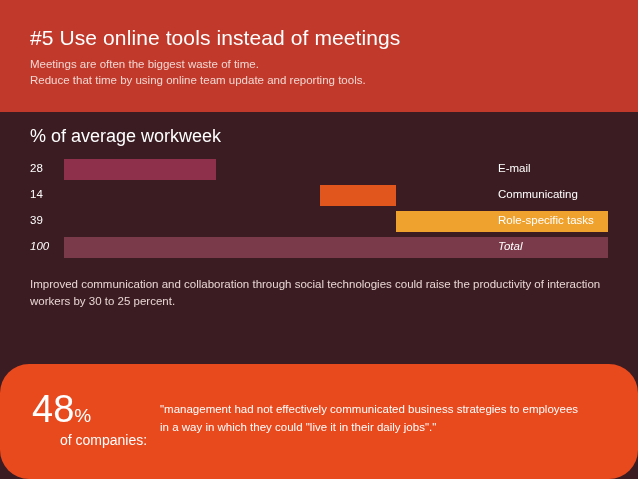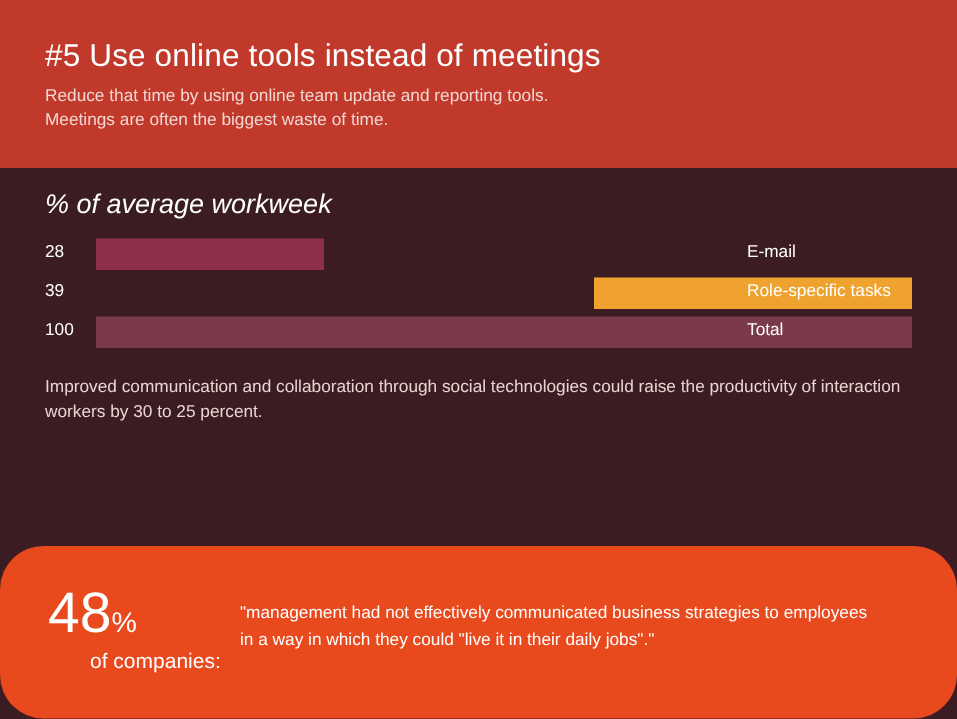--- a/index.html
+++ b/index.html
@@ -32,21 +32,21 @@
   }
 
   
   .main{
     position:absolute;left:0;top:112px;width:638px;height:252px;
     background:#3b1c22;
     box-sizing:border-box;
     padding:14px 30px 0 30px;
   }
   .chart-title{
-    font-size:18px;color:#ffffff;font-weight:normal;margin:0 0 12px 0;font-style:italic;
+    font-size:18px;color:#ffffff;font-weight:normal;margin:0 0 12px 0;
   }
 
   .rows{position:relative;}
   .row{
     position:relative;
     height:23px;
     margin-bottom:3px;
   }
   .row .val{
     position:absolute;left:0;top:3px;width:28px;text-align:left;
@@ -55,21 +55,21 @@
   .row .track{
     position:absolute;left:34px;top:0;right:0;height:21px;
   }
   .row .bar{
     position:absolute;top:0;height:21px;
   }
   .row .lbl{
     position:absolute;top:3px;left:468px;
     font-size:11.5px;color:#ffffff;white-space:nowrap;
   }
-  .row.total{}
+  .row.total{font-style:italic;}
 
   .note{
     margin-top:16px;
     font-size:11.5px;color:#e8d6d3;line-height:17px;
   }
 
   
   .footer{
     position:absolute;left:0;top:364px;width:638px;height:115px;
     background:#e8491d;
@@ -91,38 +91,45 @@
     font-size:11.5px;color:#ffffff;line-height:18px;
   }
 </style>
 </head>
 <body>
 
 <div id="page">
 
   <div class="header">
     <h1>#5 Use online tools instead of meetings</h1>
+    <div class="sub">Meetings are often the biggest waste of time.</div>
     <div class="sub">Reduce that time by using online team update and reporting tools.</div>
-    <div class="sub">Meetings are often the biggest waste of time.</div>
   </div>
 
   <div class="main">
     <div class="chart-title">% of average workweek</div>
 
     <div class="rows">
 
       <div class="row">
         <span class="val">28</span>
         <span class="track">
           <span class="bar" style="left:0%;width:28%;background:#8e2f4b;"></span>
         </span>
         <span class="lbl">E-mail</span>
       </div>
 
 
+      <div class="row">
+        <span class="val">14</span>
+        <span class="track">
+          <span class="bar" style="left:47%;width:14%;background:#e0561d;"></span>
+        </span>
+        <span class="lbl">Communicating</span>
+      </div>
 
       <div class="row">
         <span class="val">39</span>
         <span class="track">
           <span class="bar" style="left:61%;width:39%;background:#f0a22e;"></span>
         </span>
         <span class="lbl">Role-specific tasks</span>
       </div>
 
       <div class="row total">

